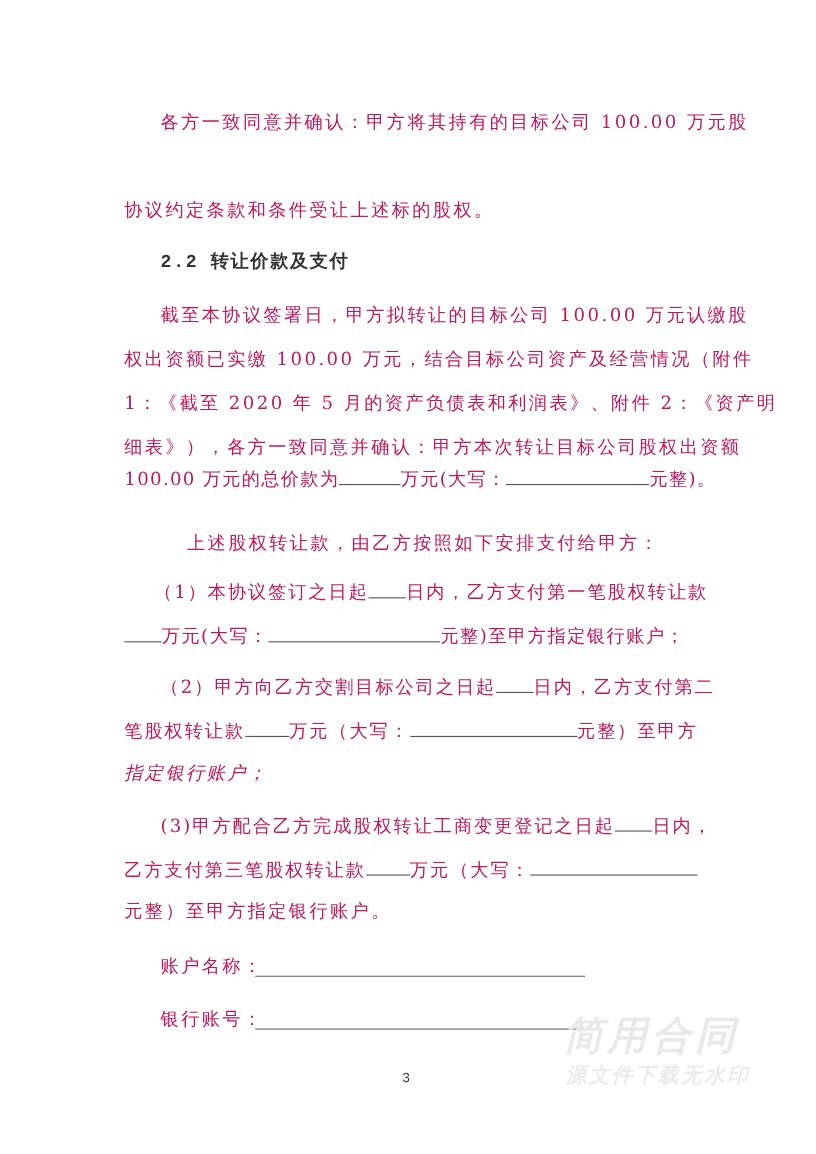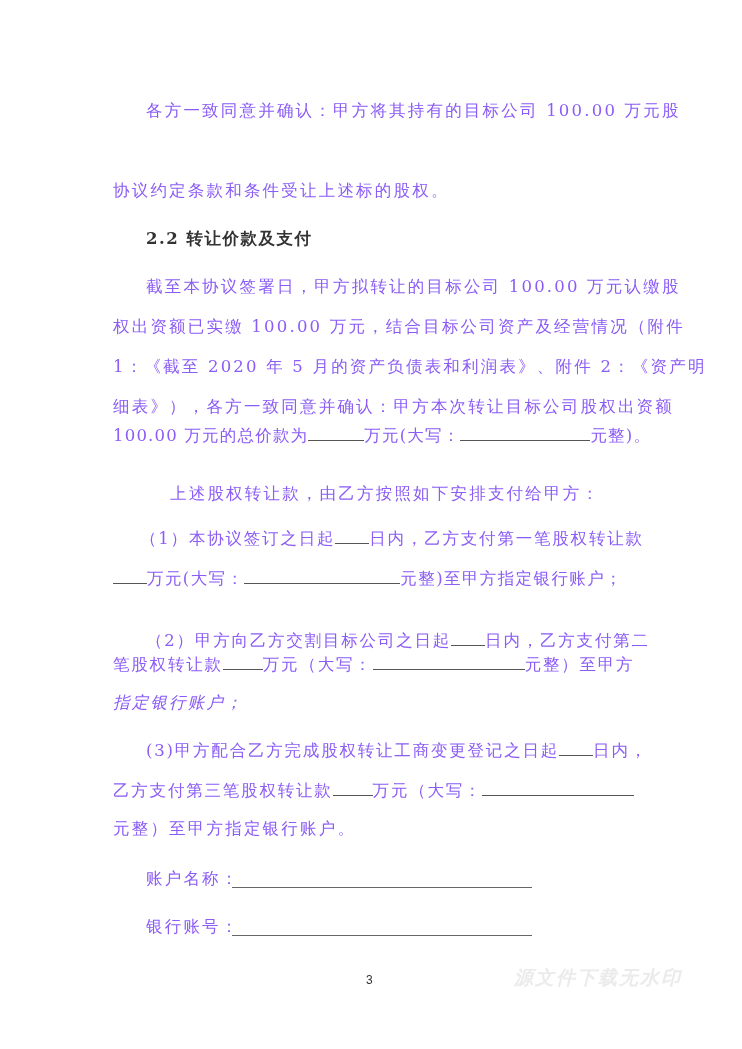--- a/index.html
+++ b/index.html
@@ -22,21 +22,21 @@
       background: #ffffff;
     }
     .line {
       position: absolute;
       left: 113px;
       width: 520px;
       font-size: 16.5px;
       line-height: 20px;
       white-space: nowrap;
       letter-spacing: 2.2px;
-      color: #8b5cf6;
+      color: #be185d;
     }
     .indent { left: 146px; }
     .heading {
       position: absolute;
       left: 146px;
       font-size: 16.5px;
       line-height: 20px;
       letter-spacing: 1.5px;
       font-weight: bold;
       color: #333333;
@@ -84,40 +84,40 @@
     }
   </style>
 </head>
 <body>
 
 <div class="page">
 
   <div class="line indent" style="top:101px;">各方一致同意并确认：甲方将其持有的目标公司 100.00 万元股</div>
   <div class="line" style="top:181px;">协议约定条款和条件受让上述标的股权。</div>
 
-  <div class="heading" style="top:229px;">2.2 转让价款及支付</div>
+  <div class="heading" style="top:229px;font-family:Liberation Mono, monospace;">2.2 转让价款及支付</div>
 
   <div class="line indent" style="top:277px;">截至本协议签署日，甲方拟转让的目标公司 100.00 万元认缴股</div>
   <div class="line" style="top:317px;">权出资额已实缴 100.00 万元，结合目标公司资产及经营情况（附件</div>
   <div class="line" style="top:357px;">1：《截至 2020 年 5 月的资产负债表和利润表》、附件 2：《资产明</div>
   <div class="line" style="top:397px;">细表》），各方一致同意并确认：甲方本次转让目标公司股权出资额</div>
   <div class="line" style="top:424px; letter-spacing:1.2px;">
     <span>100.00 万元的总价款为</span><span class="blank" style="width:56px;"></span><span>万元(大写：</span><span class="blank" style="width:130px;"></span><span>元整)。</span>
   </div>
 
   <div class="line indent" style="top:484px;margin-left:24px;">上述股权转让款，由乙方按照如下安排支付给甲方：</div>
 
   <div class="line" style="top:527px; left:140px; letter-spacing:1.8px;">
     <span>（1）本协议签订之日起</span><span class="blank" style="width:34px;"></span><span>日内，乙方支付第一笔股权转让款</span>
   </div>
   <div class="line" style="top:567px; letter-spacing:1.4px;">
     <span class="blank" style="width:34px;"></span><span>万元(大写：</span><span class="blank" style="width:156px;"></span><span>元整)至甲方指定银行账户；</span>
   </div>
 
-  <div class="line" style="top:613px; left:146px; letter-spacing:1.8px;margin-top:16px;">
+  <div class="line" style="top:613px; left:146px; letter-spacing:1.8px;">
     <span>（2）甲方向乙方交割目标公司之日起</span><span class="blank" style="width:34px;"></span><span>日内，乙方支付第二</span>
   </div>
   <div class="line" style="top:653px; letter-spacing:1.8px;">
     <span>笔股权转让款</span><span class="blank" style="width:40px;"></span><span>万元（大写：</span><span class="blank" style="width:152px;"></span><span>元整）至甲方</span>
   </div>
   <div class="line" style="top:693px;font-style:italic;">指定银行账户；</div>
 
   <div class="line" style="top:739px; left:146px; letter-spacing:1.8px;">
     <span>(3)甲方配合乙方完成股权转让工商变更登记之日起</span><span class="blank" style="width:34px;"></span><span>日内，</span>
   </div>
@@ -127,14 +127,15 @@
   <div class="line" style="top:819px;">元整）至甲方指定银行账户。</div>
 
   <div class="line indent" style="top:869px;">账户名称：</div>
   <div class="field-line" style="left:232px; top:887px; width:300px;"></div>
 
   <div class="line indent" style="top:917px;">银行账号：</div>
   <div class="field-line" style="left:232px; top:935px; width:300px;"></div>
 
   <div class="page-number">3</div>
 
+  <div class="watermark-main">简用合同</div>
   <div class="watermark-sub">源文件下载无水印</div>
 </div>
 
 </body></html>

